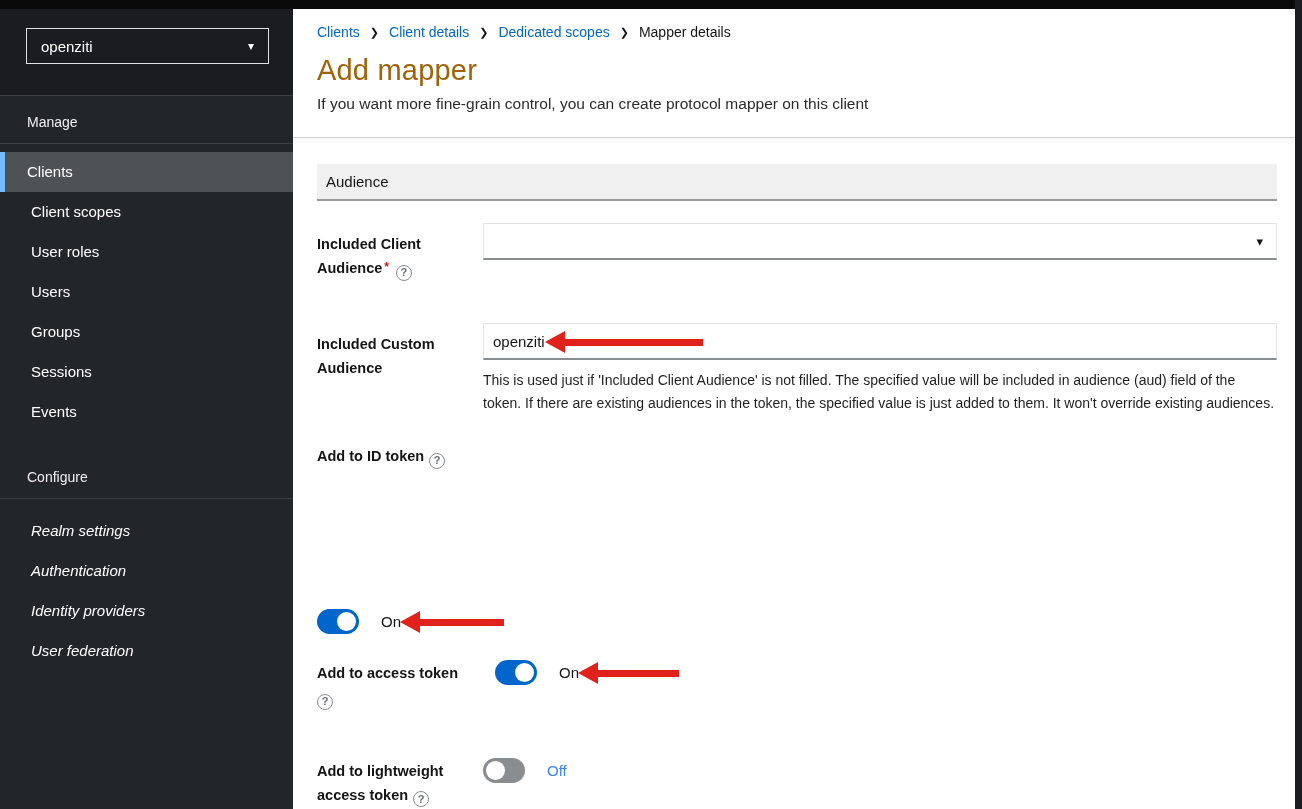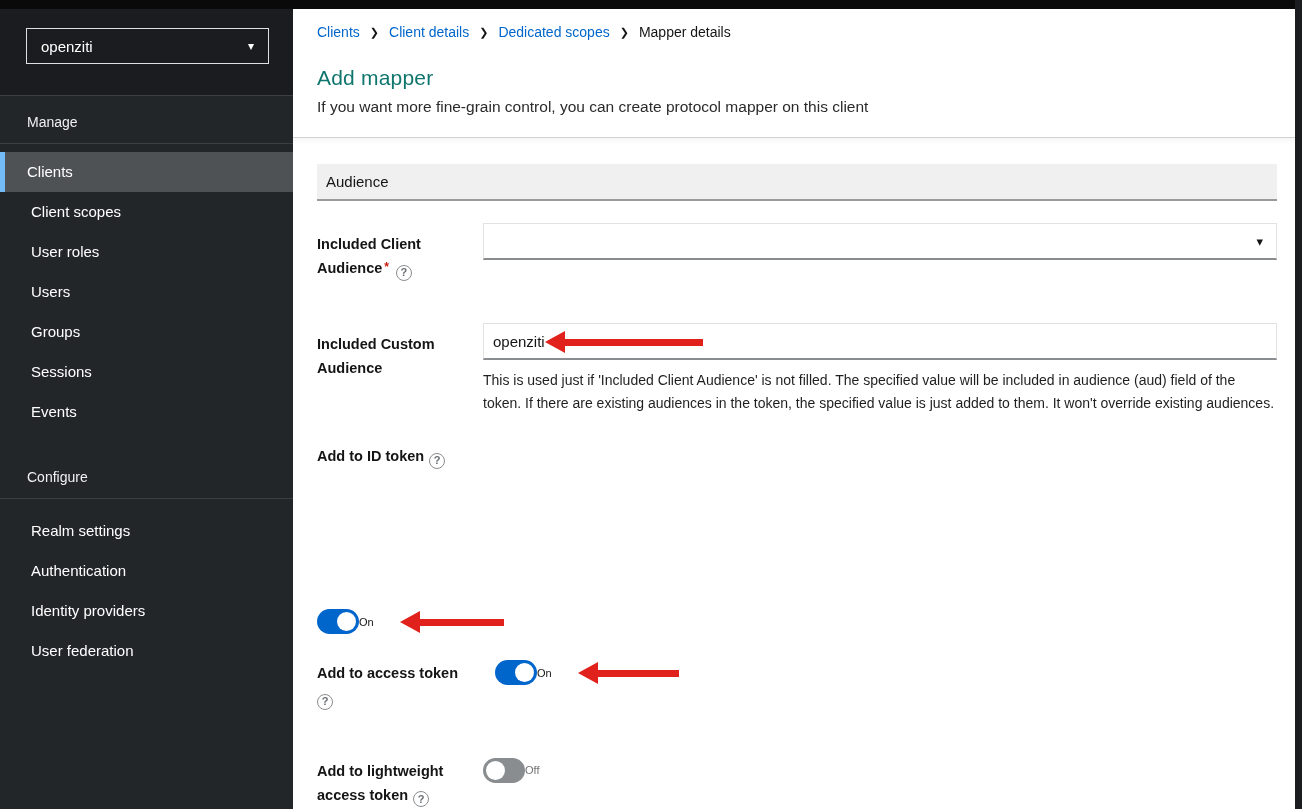--- a/index.html
+++ b/index.html
@@ -24,42 +24,42 @@
     padding: 0 14px; cursor: pointer;
   }
   .realm-selector .realm-name { color: #ffffff; font-size: 15px; }
   .realm-selector .caret { color: #ffffff; font-size: 12px; }
   .nav-group-title {
     color: #f0f0f0; font-size: 14px; padding: 18px 0 13px 27px;
     border-bottom: 1px solid #3c3f42;
   }
   .nav-group-title.configure { padding-top: 37px; }
   .nav-list { padding-top: 8px; }
-  .nav-list.configure-list { padding-top: 12px; }
+  .nav-list.configure-list { padding-top: 12px; font-style: italic; }
   .nav-item {
     height: 40px; line-height: 40px; padding-left: 31px;
     color: #ffffff; font-size: 15px; cursor: pointer; white-space: nowrap;
   }
   .nav-item.active {
     background: #4f5255; border-left: 5px solid #73bcf7; padding-left: 22px;
   }
 
   
   .main { position: absolute; left: 293px; top: 0; width: 1009px; height: 809px; background: #ffffff; }
 
   .page-header {
     padding: 24px 24px 0 24px; height: 138px;
     border-bottom: 1px solid #d2d2d2;
     box-shadow: 0 3px 4px rgba(0,0,0,0.04);
   }
   .breadcrumb { font-size: 14px; display: flex; align-items: center; }
   .breadcrumb a { color: #0066cc; text-decoration: none; cursor: pointer; }
   .breadcrumb .sep { color: #151515; font-size: 11px; padding: 0 10px; }
   .breadcrumb .current { color: #151515; }
-  .page-title { margin-top: 26px; font-size: 21px; font-weight: 500; color: #0f766e; letter-spacing: 0.2px; }
+  .page-title { margin-top: 14px; font-size: 29px; font-weight: 500; color: #a16207; letter-spacing: 0.2px; }
   .page-subtitle { margin-top: 8px; font-size: 15.5px; color: #2b2b2b; }
 
   
   .form { padding: 26px 25px 0 24px; }
   .form-row { display: flex; }
   .label-col { width: 166px; flex: 0 0 166px; padding-top: 9px; font-size: 14.5px; font-weight: 700; line-height: 24px; }
   .label-col.toggle-label { padding-top: 1px; }
   .field-col { flex: 1; position: relative; }
 
   .req { color: #c9190b; font-size: 12px; position: relative; top: -2px; padding: 0 2px; }
@@ -95,23 +95,23 @@
   .row-toggle-4 { margin-top: 48px; gap: 7px; }
 
   
   .switch-wrap { display: flex; align-items: center; height: 25px; }
   .switch { width: 42px; height: 25px; border-radius: 13px; position: relative; cursor: pointer; flex: 0 0 42px; }
   .switch.on { background: #0066cc; }
   .switch.off { background: #8a8d90; }
   .switch .knob { position: absolute; top: 3px; width: 19px; height: 19px; border-radius: 50%; background: #ffffff; }
   .switch.on .knob { right: 3px; }
   .switch.off .knob { left: 3px; }
-  .switch-state { font-size: 11px; }
+  .switch-state { margin-left: 22px; font-size: 15px; }
   .switch-state.on { color: #151515; }
-  .switch-state.off { color: #737373; }
+  .switch-state.off { color: #3b82f6; }
 
   
   .arrow { position: absolute; height: 22px; z-index: 20; pointer-events: none; }
   .arrow .head {
     position: absolute; left: 0; top: 0; width: 0; height: 0;
     border-top: 11px solid transparent; border-bottom: 11px solid transparent;
     border-right: 20px solid #e0211c;
   }
   .arrow .shaft { position: absolute; left: 18px; top: 8px; height: 7px; background: #e0211c; }
 

